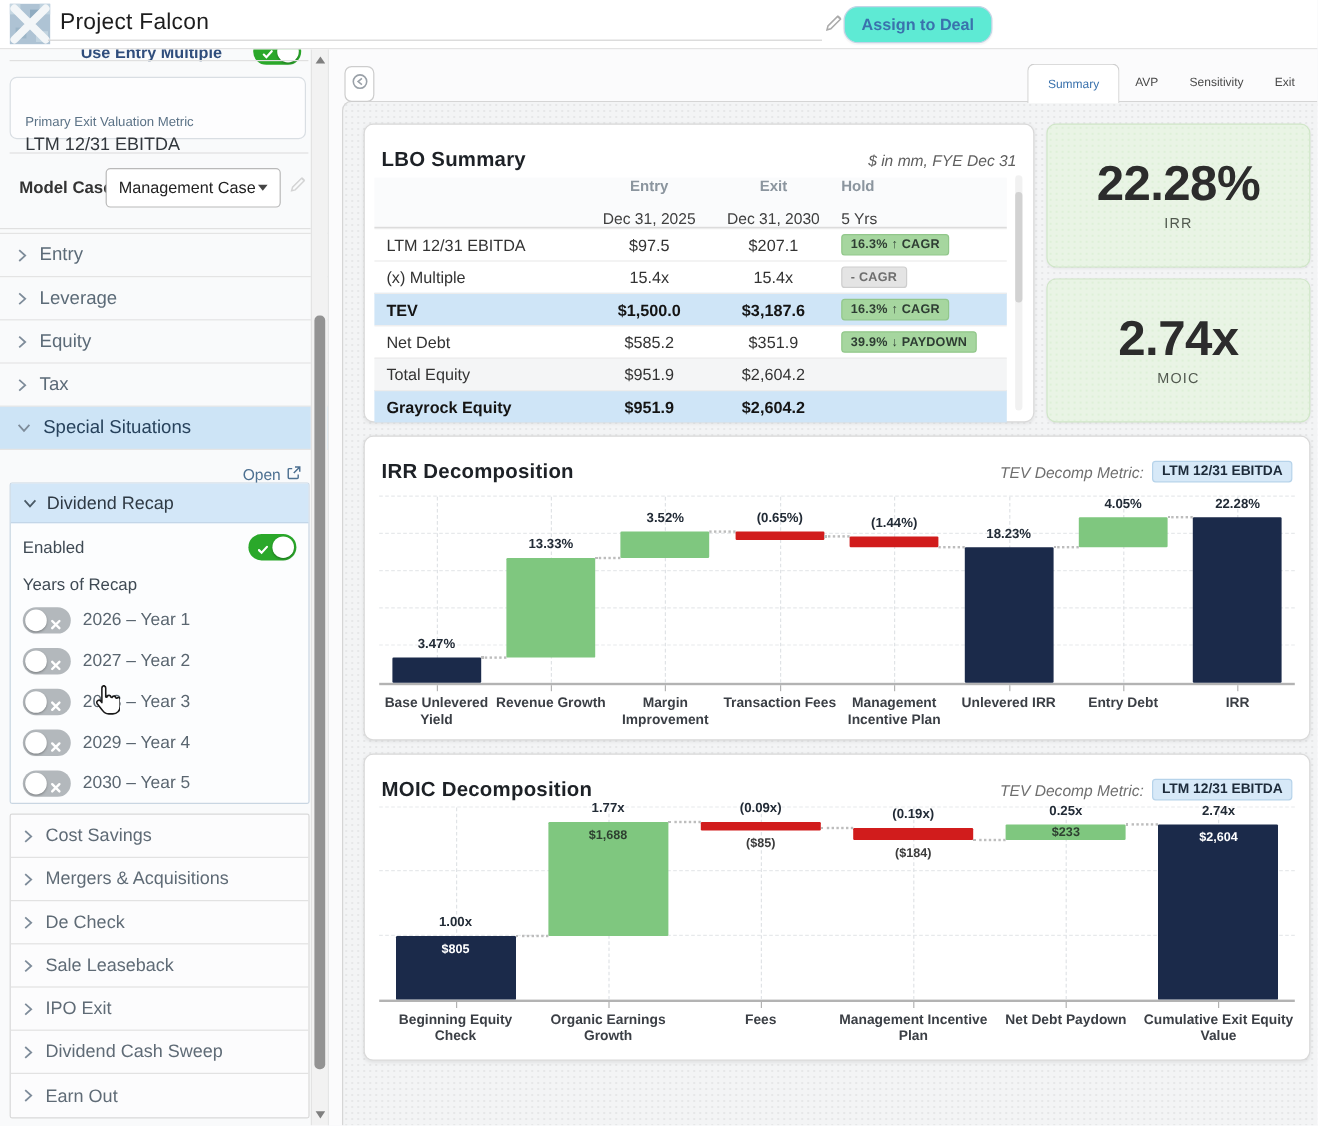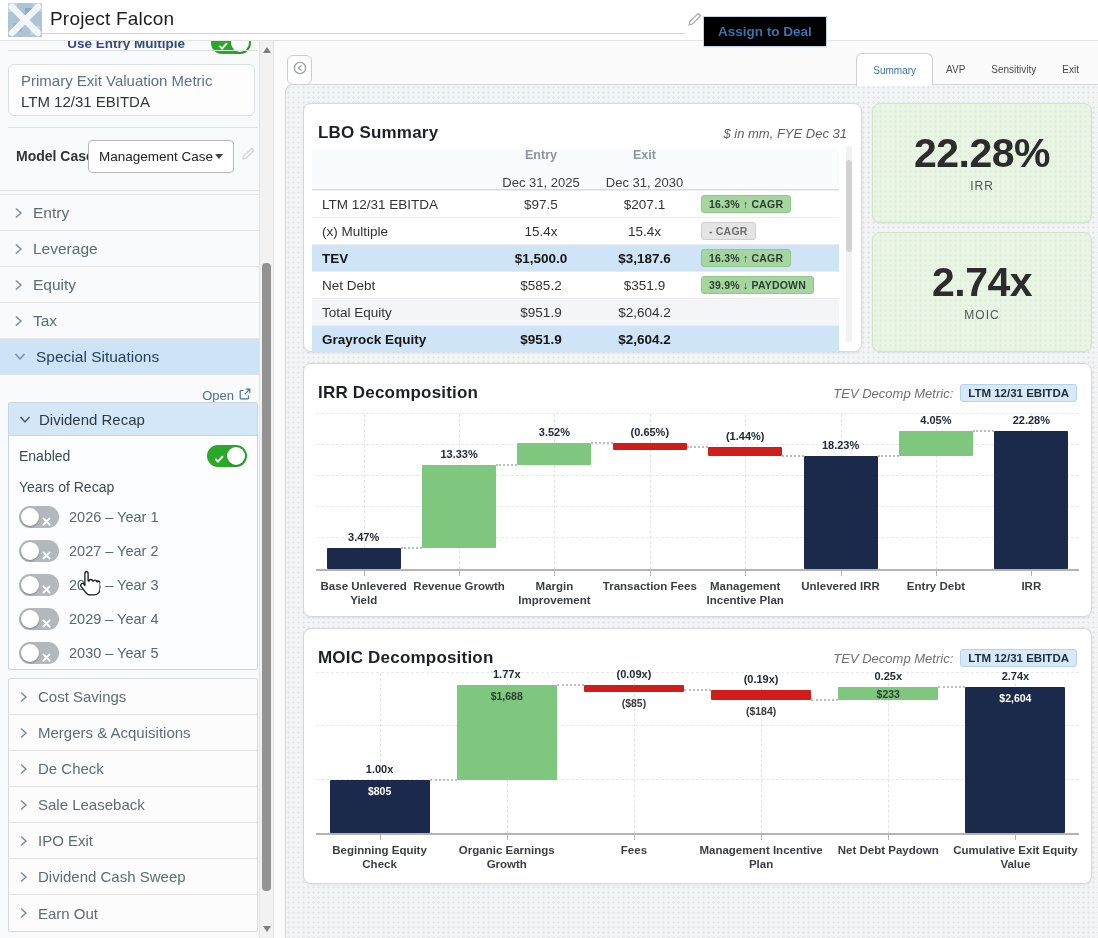--- a/index.html
+++ b/index.html
@@ -5,33 +5,33 @@
   html,body{margin:0;padding:0;width:1098px;height:938px;overflow:hidden;
     font-family:"Liberation Sans","DejaVu Sans",sans-serif;background:#fbfbfc;position:relative;}
   *{box-sizing:border-box;}
 
   
   .topbar{position:absolute;left:0;top:0;width:1098px;height:41px;background:#fff;border-bottom:1px solid #e3e3e3;z-index:30;}
   .logo{position:absolute;left:8px;top:3px;}
   .app-title{position:absolute;left:50px;top:8px;font-size:19px;color:#1d1d1d;letter-spacing:.2px;}
   .title-underline{position:absolute;left:40px;top:33px;width:645px;height:1px;background:#d4d4d4;}
   .edit-title{position:absolute;left:687px;top:11px;}
-  .assign-btn{position:absolute;left:703px;top:16px;height:31px;padding:0 14px;background:#000000;
-    border:1px solid #c3d4e6;border-radius:0;color:#3a72ad;font-weight:bold;font-size:13.5px;
+  .assign-btn{position:absolute;left:703px;top:5px;height:31px;padding:0 14px;background:#5eead4;
+    border:1px solid #c3d4e6;border-radius:12px;color:#3a72ad;font-weight:bold;font-size:13.5px;
     display:flex;align-items:center;box-shadow:0 1px 1px rgba(0,0,0,.04);cursor:pointer;}
 
   
   .sidebar{position:absolute;left:0;top:41px;width:274px;height:897px;background:#f9fafb;
     border-right:1px solid #e0e0e0;overflow:hidden;z-index:5;}
   .clip-row{position:absolute;top:-9px;right:22px;display:flex;align-items:center;gap:26px;}
   .clip-label{font-size:13.5px;font-weight:bold;color:#2f4d7c;}
   .sb-divider{position:absolute;left:8px;right:16px;height:1px;background:#e0e0e0;}
   .pev-box{position:absolute;left:8px;top:23px;width:247px;height:52px;background:#fdfdfe;
     border:1px solid #d9dee3;border-radius:6px;padding:7px 12px;}
-  .pev-label{font-size:15px;color:#5b7286;}
+  .pev-label{font-size:11px;color:#5b7286;margin-top:24px;}
   .pev-value{font-size:15px;color:#32373c;margin-top:4px;}
   .mc-label{position:absolute;left:16px;top:107px;font-size:14px;font-weight:bold;color:#333;}
   .mc-select{position:absolute;left:88px;top:99px;width:146px;height:33px;background:#fff;border:1px solid #b9b9b9;
     border-radius:4px;display:flex;align-items:center;padding:0 10px;font-size:13.5px;color:#222;cursor:pointer;}
   .mc-select .sel-caret{margin-left:auto;width:0;height:0;border-left:4px solid transparent;border-right:4px solid transparent;border-top:5px solid #444;}
   .mc-edit{position:absolute;left:241px;top:105px;opacity:.55;}
   .acc-list{position:absolute;left:0;top:153px;width:274px;border-top:1px solid #e4e4e4;}
   .acc-row{height:36px;display:flex;align-items:center;padding-left:14px;gap:10px;
     border-bottom:1px solid #e4e4e4;color:#5c6b78;font-size:15.5px;cursor:pointer;background:transparent;}
   .acc-row .chev{color:#7e8c9a;display:flex;}
@@ -406,20 +406,24 @@
   <div class="lbo-table">
     <div class="t-row header">
       <div></div>
       <div class="c c-entry">
           <span class="h-top">Entry</span>
           <span class="h-bot">Dec 31, 2025</span>
         </div>
       <div class="c c-exit">
           <span class="h-top">Exit</span>
           <span class="h-bot">Dec 31, 2030</span>
+        </div>
+      <div class="c c-hold">
+          <span class="h-top">Hold</span>
+          <span class="h-bot">5 Yrs</span>
         </div>
     </div>
     <div class="t-row">
       <div class="t-label">LTM 12/31 EBITDA</div>
       <div class="c-entry">$97.5</div>
       <div class="c-exit">$207.1</div>
       <div class="c-hold"><span class="badge" data-kind="green">16.3% ↑ CAGR</span></div>
     </div>
     <div class="t-row">
       <div class="t-label">(x) Multiple</div>

